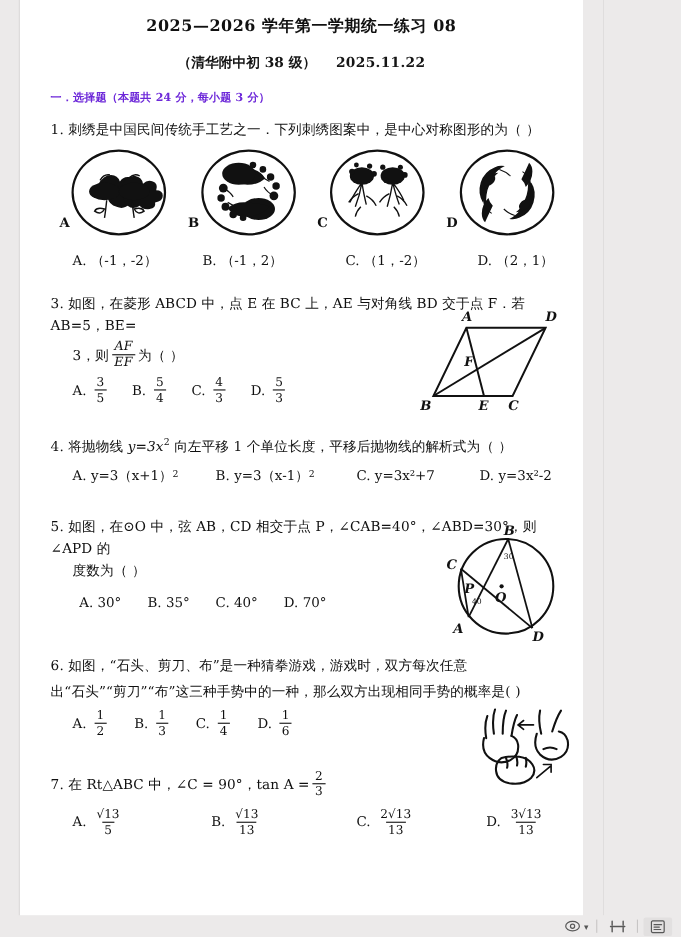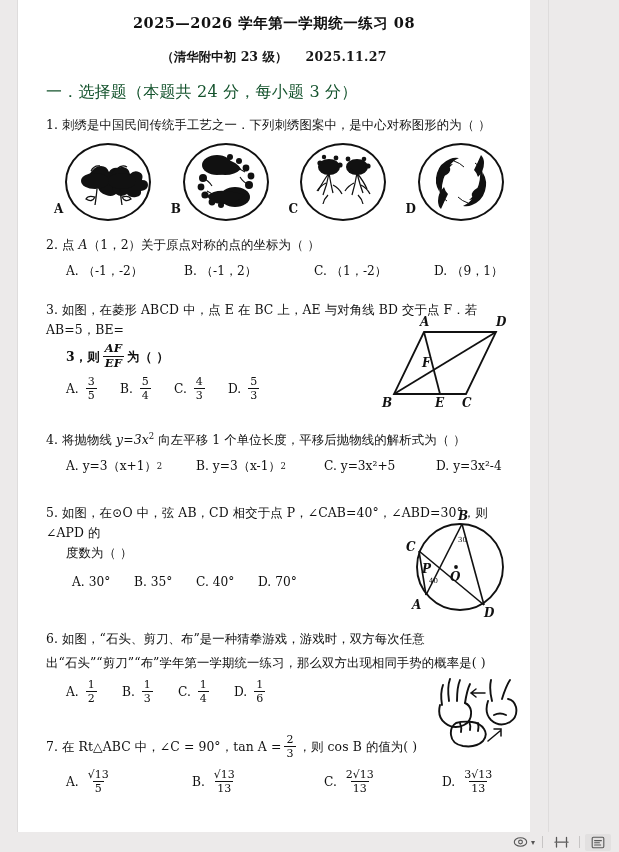--- a/index.html
+++ b/index.html
@@ -46,23 +46,23 @@
     color:#151515;
     margin-top:16px;
   }
   .doc-meta .date { margin-left:18px; letter-spacing:.3px; }
 
   
   .sheet { padding:0 26px 0 28px; position:relative; }
 
   .section-head {
     font-family:"DejaVu Serif","Liberation Serif",serif;
-    font-weight:normal;
-    font-size:16px;
-    color:#14532d;
+    font-weight:bold;
+    font-size:10px;
+    color:#6d28d9;
     margin-top:16px;
     letter-spacing:.2px;
   }
 
   .q {
     position:relative;
     font-family:"DejaVu Serif","Liberation Serif",serif;
     font-size:12.4px;
     color:#101010;
     line-height:1.62;
@@ -127,21 +127,21 @@
 </style>
 </head>
 <body>
 
 <div class="viewer">
 
   <div class="page">
 
     <div class="doc-title-line">2025—2026 学年第一学期统一练习 08</div>
     <div class="doc-meta">
-      <span>（清华附中初 23 级）</span><span class="date">2025.11.27</span>
+      <span>（清华附中初 38 级）</span><span class="date">2025.11.22</span>
     </div>
 
     <div class="sheet">
 
       <div class="section-head">一．选择题（本题共 24 分，每小题 3 分）</div>
 
       <div class="q" style="margin-top:12px;">
         <div class="stem">
           <span>1.</span>
           <span>刺绣是中国民间传统手工艺之一．下列刺绣图案中，是中心对称图形的为（      ）</span>
@@ -244,50 +244,46 @@
                   <path d="M20 50 q4 4 7 6 M62 24 q-4-4-7-6"></path>
                 </g>
               </svg>
             </div>
           </div>
 
         </div>
       </div>
 
       <div class="q" style="margin-top:14px;">
-        <div class="stem">
-          <span>2.</span>
-          <span>点 </span><span class="it">A</span><span>（1，2）关于原点对称的点的坐标为（      ）</span>
-        </div>
         <div class="opts" style="justify-content:flex-start;">
           <div class="opt" style="width:118px;">
             <span class="lbl">A.</span>
             <span>（-1，-2）</span>
           </div>
           <div class="opt" style="width:130px;">
             <span class="lbl">B.</span>
             <span>（-1，2）</span>
           </div>
           <div class="opt" style="width:120px;">
             <span class="lbl">C.</span>
             <span>（1，-2）</span>
           </div>
           <div class="opt">
             <span class="lbl">D.</span>
-            <span>（9，1）</span>
+            <span>（2，1）</span>
           </div>
         </div>
       </div>
 
       <div class="q" style="margin-top:18px; min-height:108px;">
         <div class="stem">
           <span>3.</span>
           <span>如图，在菱形 ABCD 中，点 E 在 BC 上，AE 与对角线 BD 交于点 F．若 AB=5，BE=</span>
         </div>
-        <div class="stem" style="padding-left:20px; margin-top:4px; display:flex; align-items:center;font-weight:bold;">
+        <div class="stem" style="padding-left:20px; margin-top:4px; display:flex; align-items:center;">
           <span>3，则</span>
           <span class="frac" style="font-size:11.5px;">
             <span class="num it">AF</span>
             <span class="den it">EF</span>
           </span>
           <span>为（      ）</span>
         </div>
         <div class="opts" style="align-items:center;">
           <div class="opt" style="width:54px;">
             <span class="lbl">A.</span>
@@ -349,25 +345,25 @@
             <span class="it">y=3（x+1）</span>
               <span class="sup">2</span>
           </div>
           <div class="opt" style="width:128px;">
             <span class="lbl">B.</span>
             <span class="it">y=3（x-1）</span>
               <span class="sup">2</span>
           </div>
           <div class="opt" style="width:112px;">
             <span class="lbl">C.</span>
-            <span class="it">y=3x²+5</span>
+            <span class="it">y=3x²+7</span>
           </div>
           <div class="opt">
             <span class="lbl">D.</span>
-            <span class="it">y=3x²-4</span>
+            <span class="it">y=3x²-2</span>
           </div>
         </div>
       </div>
 
       <div class="q" style="margin-top:26px; min-height:108px;">
         <div class="stem">
           <span>5.</span>
           <span>如图，在⊙O 中，弦 AB，CD 相交于点 P，∠CAB=40°，∠ABD=30°，则∠APD 的</span>
         </div>
         <div class="stem" style="padding-left:20px;">
@@ -417,21 +413,21 @@
           </svg>
         </div>
       </div>
 
       <div class="q" style="margin-top:18px; min-height:92px;">
         <div class="stem">
           <span>6.</span>
           <span>如图，“石头、剪刀、布”是一种猜拳游戏，游戏时，双方每次任意</span>
         </div>
         <div class="stem" style="margin-top:4px;">
-          <span>出“石头”“剪刀”“布”学年第一学期统一练习，那么双方出现相同手势的概率是(      )</span>
+          <span>出“石头”“剪刀”“布”这三种手势中的一种，那么双方出现相同手势的概率是(      )</span>
         </div>
         <div class="opts" style="align-items:center;">
           <div class="opt" style="width:56px;">
             <span class="lbl">A.</span>
             <span class="frac">
               <span class="num">1</span>
               <span class="den">2</span>
             </span>
           </div>
           <div class="opt" style="width:56px;">
@@ -485,21 +481,20 @@
       </div>
 
       <div class="q" style="margin-top:14px;">
         <div class="stem" style="display:flex; align-items:center;">
           <span style="margin-right:4px;">7.</span>
           <span>在 Rt△ABC 中，∠C = 90°，tan A =</span>
           <span class="frac">
             <span class="num">2</span>
             <span class="den">3</span>
           </span>
-          <span>，则 cos B 的值为(      )</span>
         </div>
         <div class="opts" style="align-items:center; margin-top:10px;">
           <div class="opt" style="width:126px;">
             <span class="lbl">A.</span>
             <span class="frac">
               <span class="num"><span></span><span>√13</span></span>
               <span class="den">5</span>
             </span>
           </div>
           <div class="opt" style="width:132px;">

